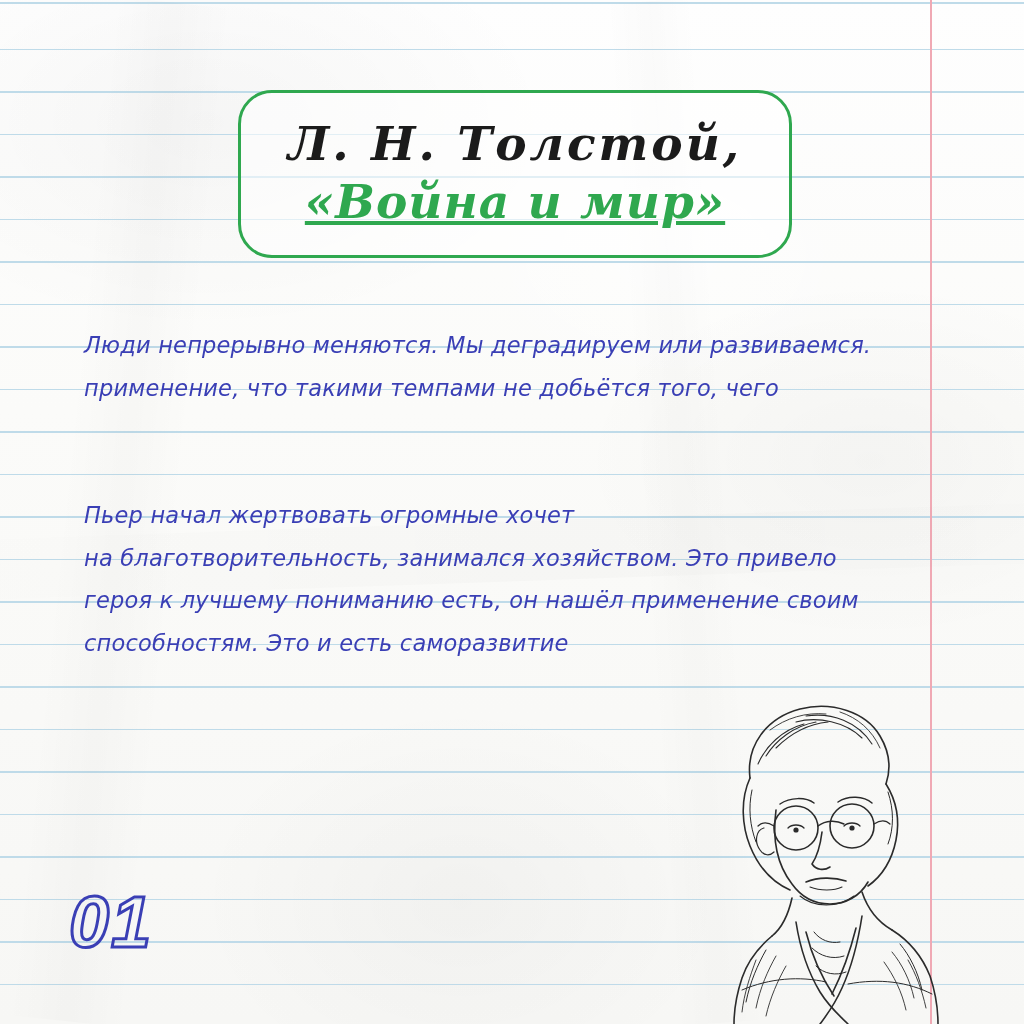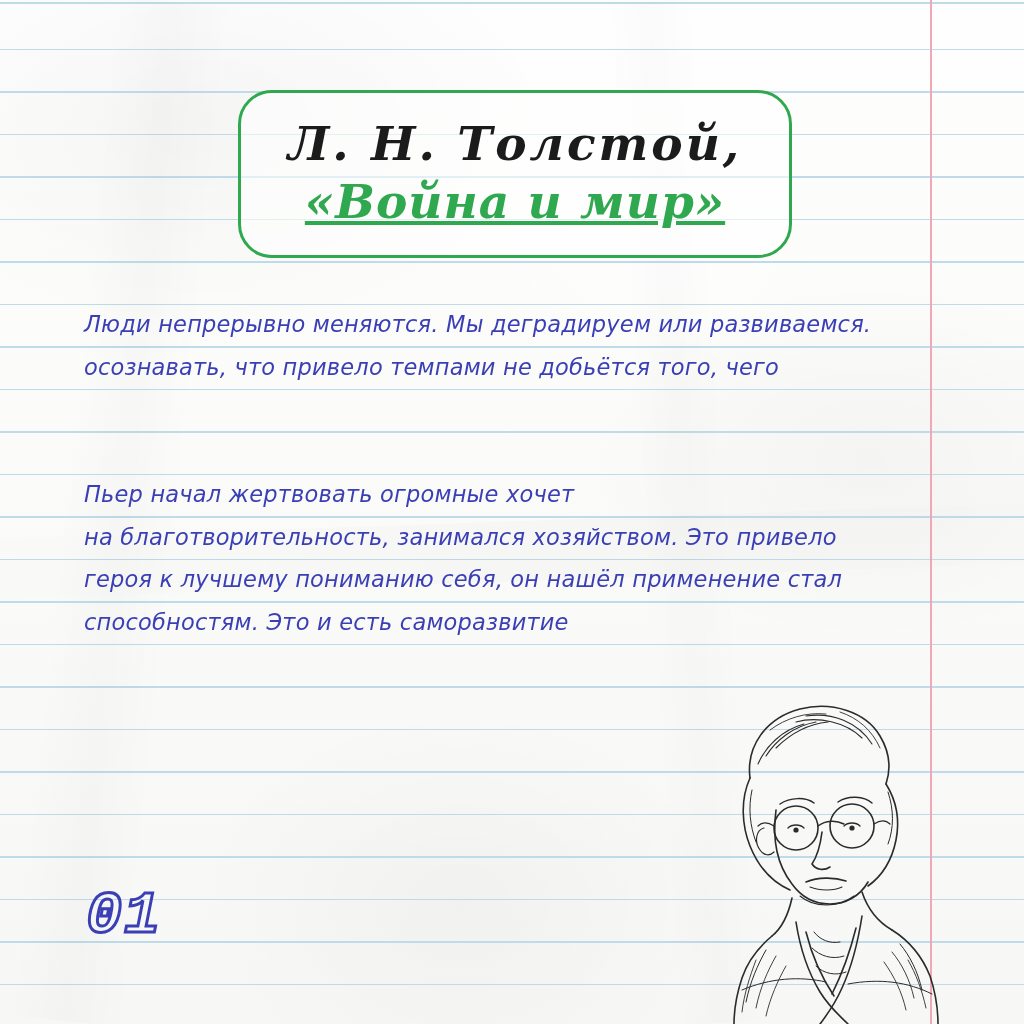--- a/index.html
+++ b/index.html
@@ -96,43 +96,43 @@
     line-height: 1.15;
     margin-top: 6px;
     white-space: nowrap;
     text-decoration: underline;
   }
 
   
   #body-text {
     position: absolute;
     left: 84px;
-    top: 303px;
+    top: 324px;
     width: 810px;
   }
   .para {
     color: #3a3fb5;
     font-family: "DejaVu Sans", sans-serif;
     font-style: italic;
     font-size: 22.5px;
     line-height: 42.5px;
     letter-spacing: 0.2px;
   }
   .para .ln { display: block; white-space: nowrap; }
   #para-2 { margin-top: 85px; }
 
   
   #page-number {
     position: absolute;
-    left: 86px;
+    left: 69px;
     top: 886px;
-    font-family: Liberation Mono, monospace;
+    font-family: Liberation Sans, sans-serif;
     font-style: italic;
     font-weight: bold;
-    font-size: 60px;
+    font-size: 72px;
     letter-spacing: 2px;
     color: transparent;
     -webkit-text-stroke: 3px #3a3fb5;
     text-shadow: none;
     line-height: 1;
   }
 
   
   #portrait {
     position: absolute;
@@ -157,27 +157,27 @@
 
   <div id="title-card">
     <div class="title-line-1">Л. Н. Толстой,</div>
     <div class="title-line-2">«Война и мир»</div>
   </div>
 
   <div id="body-text">
 
     <div class="para" id="para-1">
       <span class="ln">Люди непрерывно меняются. Мы деградируем или развиваемся.</span>
-      <span class="ln">осознавать, что привело темпами не добьётся того, чего</span>
+      <span class="ln">применение, что такими темпами не добьётся того, чего</span>
     </div>
 
     <div class="para" id="para-2">
       <span class="ln">Пьер начал жертвовать огромные хочет</span>
       <span class="ln">на благотворительность, занимался хозяйством. Это привело</span>
-      <span class="ln">героя к лучшему пониманию себя, он нашёл применение стал</span>
+      <span class="ln">героя к лучшему пониманию есть, он нашёл применение своим</span>
       <span class="ln">способностям. Это и есть саморазвитие</span>
     </div>
 
   </div>
 
   <div id="page-number">01</div>
 
   <div id="portrait">
     <svg viewBox="0 0 370 364" xmlns="http://www.w3.org/2000/svg">
       <g fill="none" stroke="#2b2b2b" stroke-width="1.6" stroke-linecap="round" stroke-linejoin="round">

